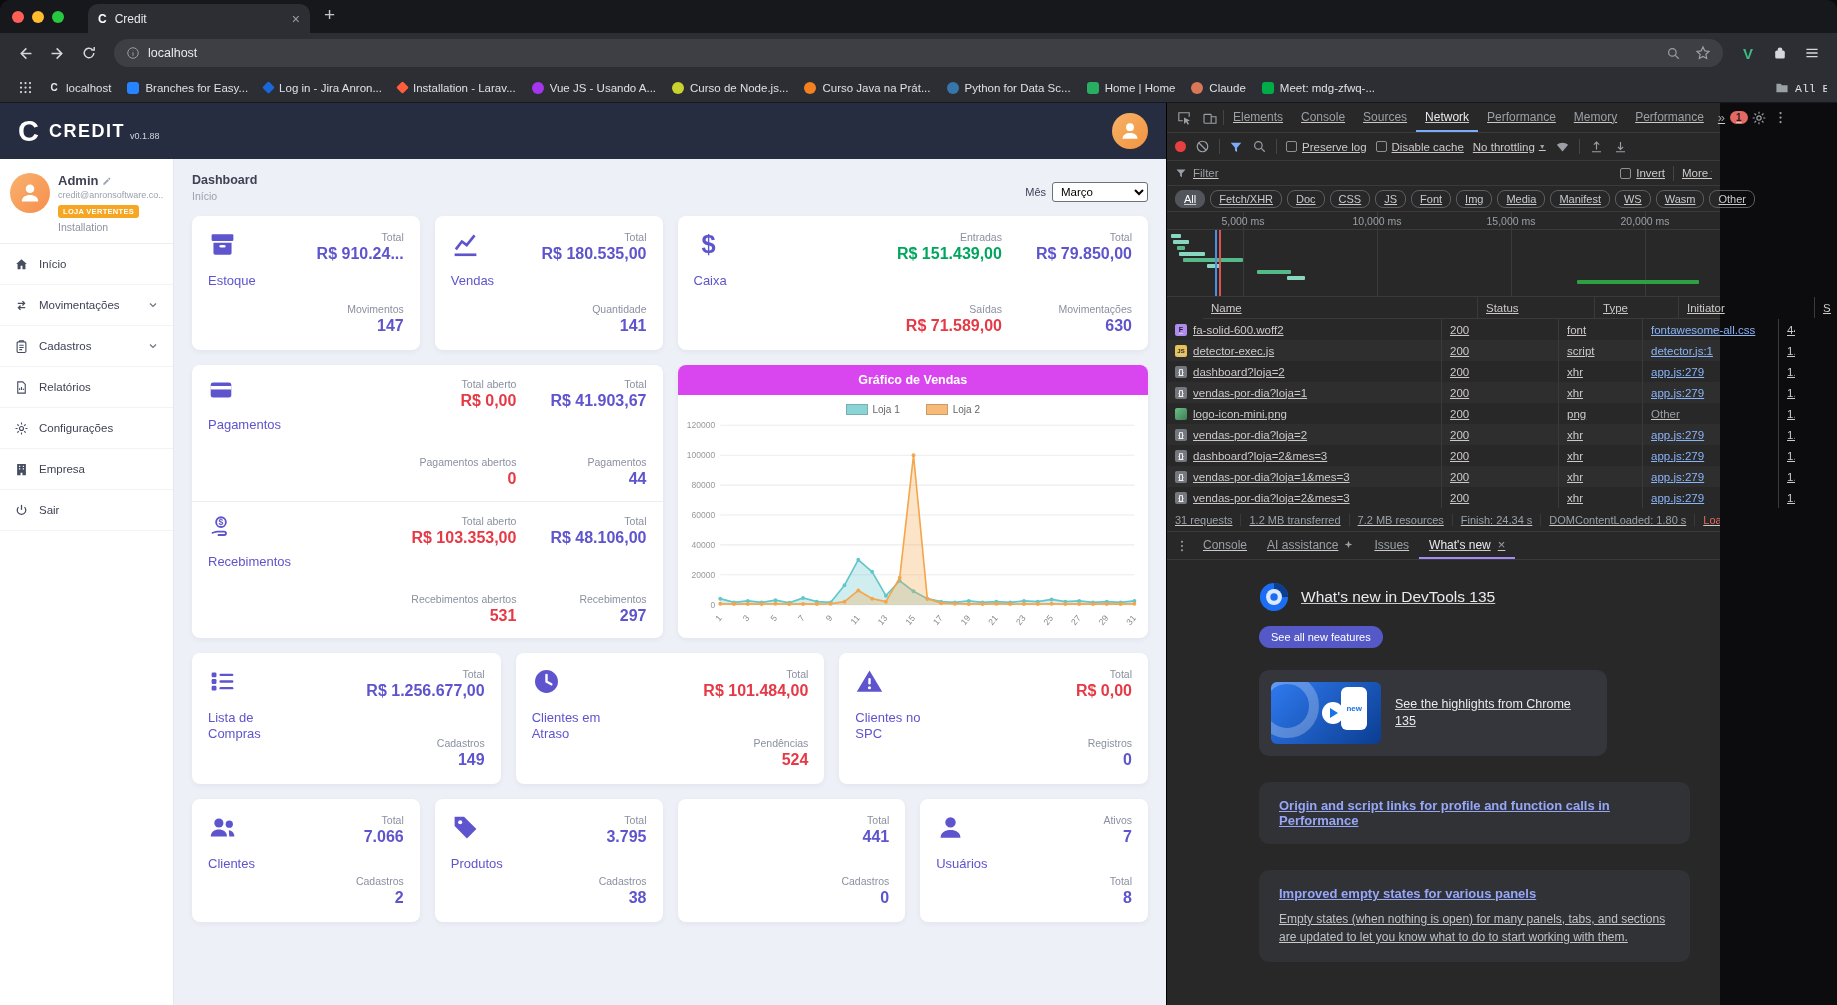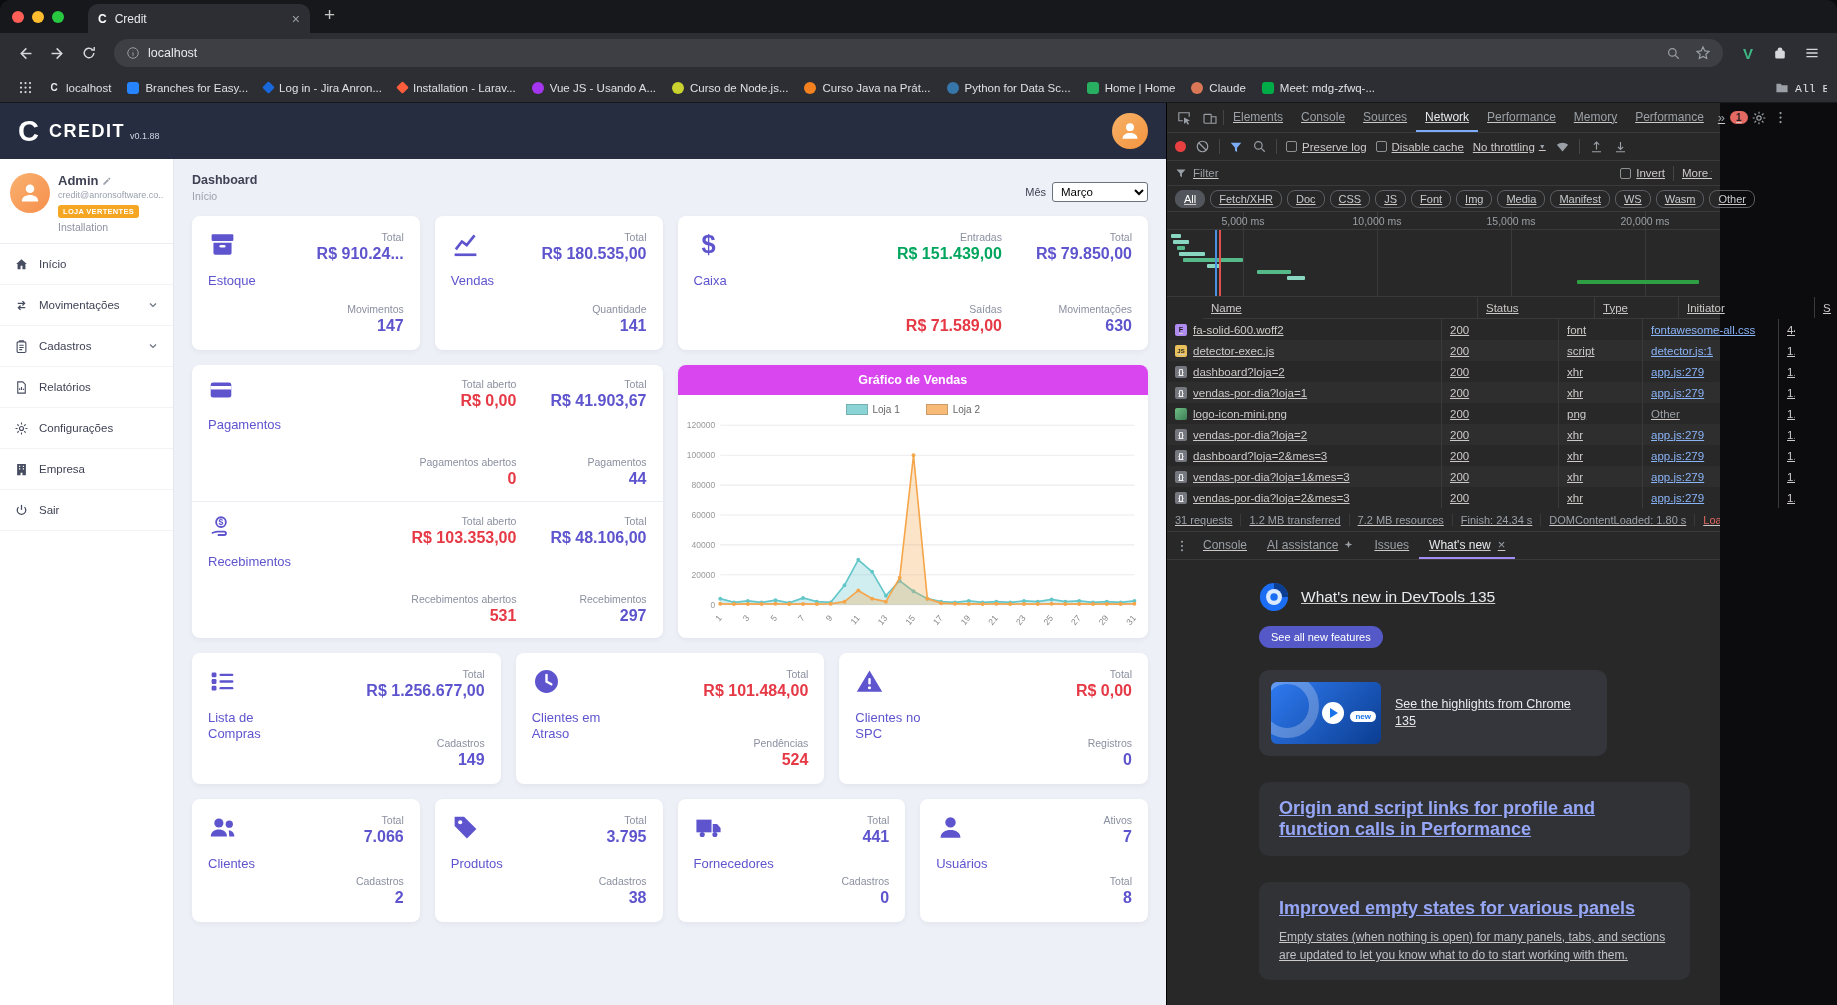--- a/index.html
+++ b/index.html
@@ -147,26 +147,26 @@
 .dtab .x{color:#9aa0a6;margin-left:2px;font-size:13px;}
 .spark{width:11px;height:11px;color:#9aa0a6;}
 .whatsnew{flex:1;padding:22px 26px 0 92px;overflow:hidden;}
 .wn-head{display:flex;align-items:center;gap:12px;}
 .wn-logo{width:30px;height:30px;flex:none;}
 .wn-title{font-size:15.5px;color:#e8eaed;}
 .wn-cta{margin-top:14px;display:inline-block;background:#5559c7;color:#fff;font-size:11px;padding:5px 12px;border-radius:13px;}
 .hl-card{margin-top:22px;width:348px;background:#35363b;border-radius:10px;display:flex;align-items:center;gap:14px;padding:12px;}
 .thumb{width:110px;height:62px;border-radius:6px;background:linear-gradient(135deg,#2f7af0,#0b3d91);position:relative;flex:none;overflow:hidden;}
 .deco{position:absolute;left:-16px;top:-8px;width:64px;height:64px;border-radius:50%;border:10px solid rgba(255,255,255,.25);}
-.new-pill{position:absolute;top:5px;right:5px;background:#fff;color:#1a73e8;font-size:8px;font-weight:bold;padding:1px 5px;border-radius:6px;margin-top:24px;}
+.new-pill{position:absolute;top:5px;right:14px;background:#fff;color:#1a73e8;font-size:8px;font-weight:bold;padding:17px 5px;border-radius:6px;}
 .play{position:absolute;left:56%;top:50%;transform:translate(-50%,-50%);width:22px;height:22px;border-radius:50%;background:#fff;display:flex;align-items:center;justify-content:center;}
 .play::after{content:"";border-left:8px solid #1a73e8;border-top:5px solid transparent;border-bottom:5px solid transparent;margin-left:2px;}
 .hl-text{font-size:12.5px;color:#e8eaed;line-height:1.4;}
 .article{margin-top:26px;background:#313236;border-radius:10px;padding:16px 20px;margin-right:4px;}
-.a-title{font-size:18px;font-weight:bold;color:#97a7f8;text-decoration:underline;display:inline-block;}
+.a-title{font-size:13px;font-weight:bold;color:#97a7f8;text-decoration:underline;display:inline-block;}
 .a-body{margin-top:9px;font-size:12px;color:#bdc1c6;line-height:1.5;max-width:520px;}
 [data-icon] svg,.mi-icon svg,.mi-chev svg,.c-icon svg,.c-icon-sm svg,.p-edit svg,.spark svg,.wn-logo svg{width:100%;height:100%;display:block;}
 </style>
 </head>
 <body>
 
 <div class="window">
 
   <div class="tabstrip">
     <div class="lights">
@@ -857,31 +857,20 @@
                       <span class="sv purple">3.795</span>
                     </div>
                 <div class="sg">
                       <span class="sl">Cadastros</span>
                       <span class="sv purple">38</span>
                     </div>
               </div>
                 </div>
             </div>
             <div class="cardbox s3">
-              <div class="card-left">
-                  <span class="c-icon" data-icon="truck">
-                    <svg viewBox="0 0 24 24" fill="currentColor">
-                      <path d="M2 5.5h12.5V16H2z"></path>
-                      <path d="M15.5 9h3.6l2.9 3.4V16h-6.5z"></path>
-                      <circle cx="6.8" cy="17.8" r="2.1"></circle>
-                      <circle cx="17.3" cy="17.8" r="2.1"></circle>
-                    </svg>
-                  </span>
-                  <span class="c-label">Fornecedores</span>
-                </div>
               <div class="stats">
                   <div class="scol">
                 <div class="sg">
                       <span class="sl">Total</span>
                       <span class="sv purple">441</span>
                     </div>
                 <div class="sg">
                       <span class="sl">Cadastros</span>
                       <span class="sv purple">0</span>
                     </div>

